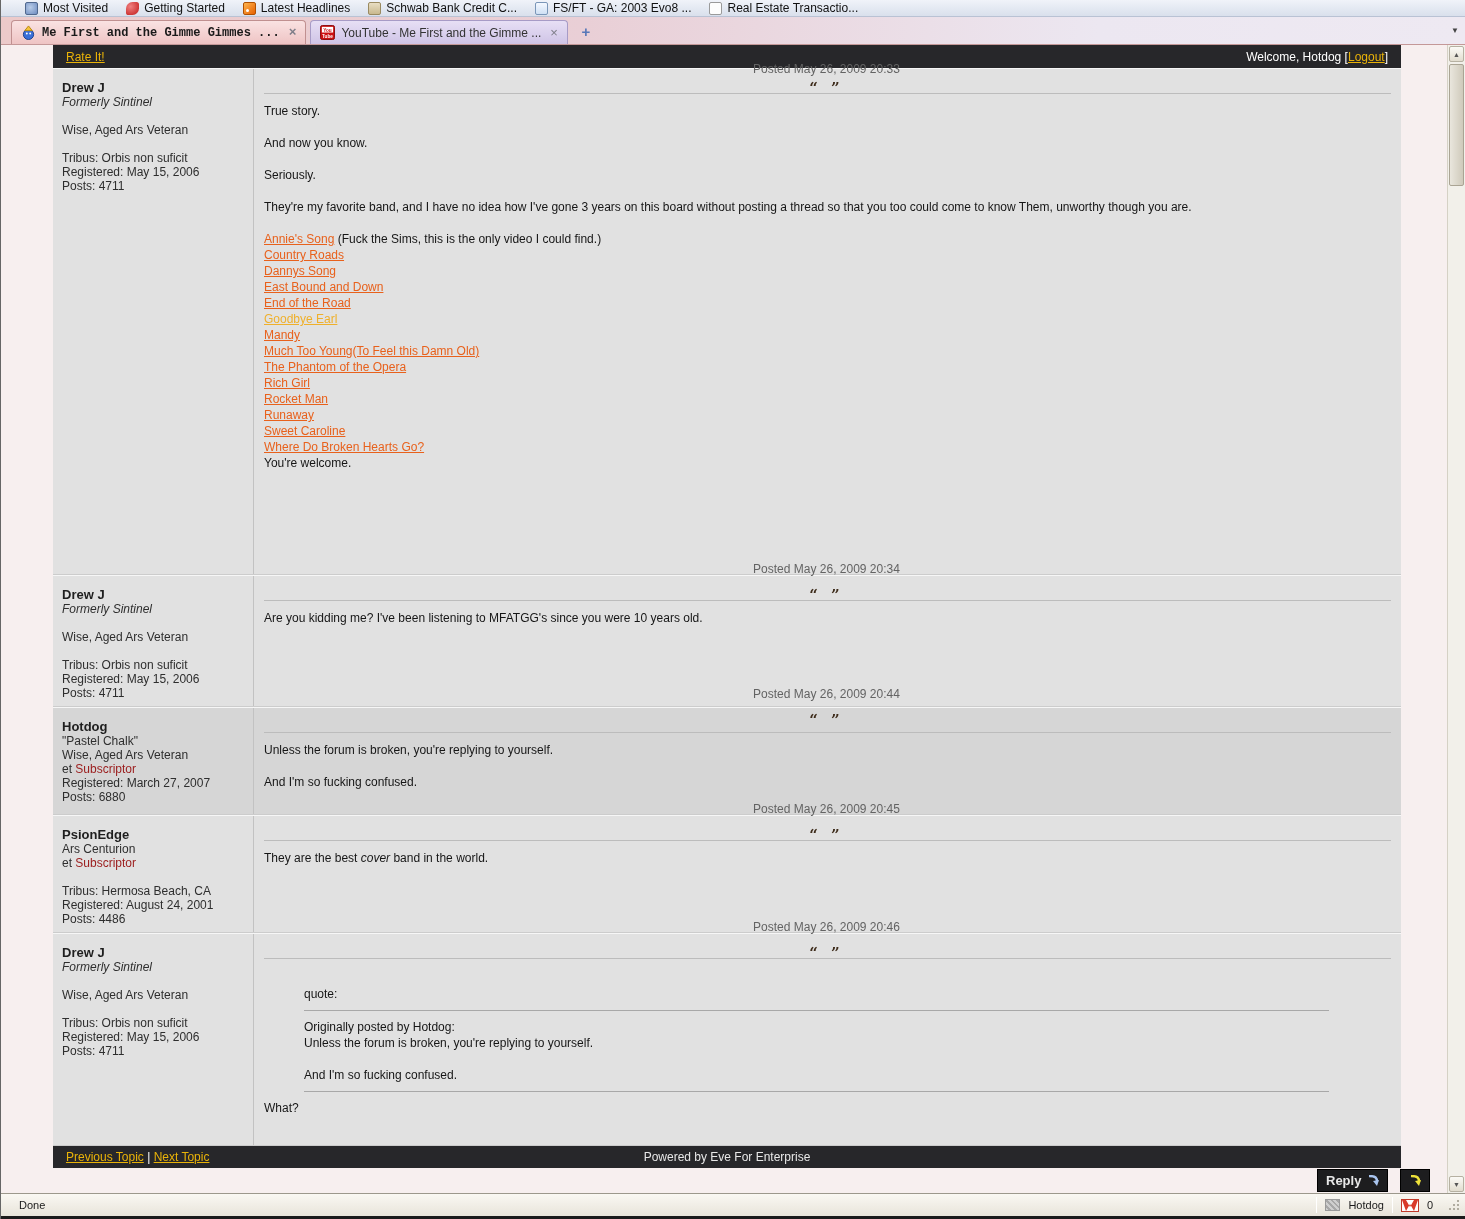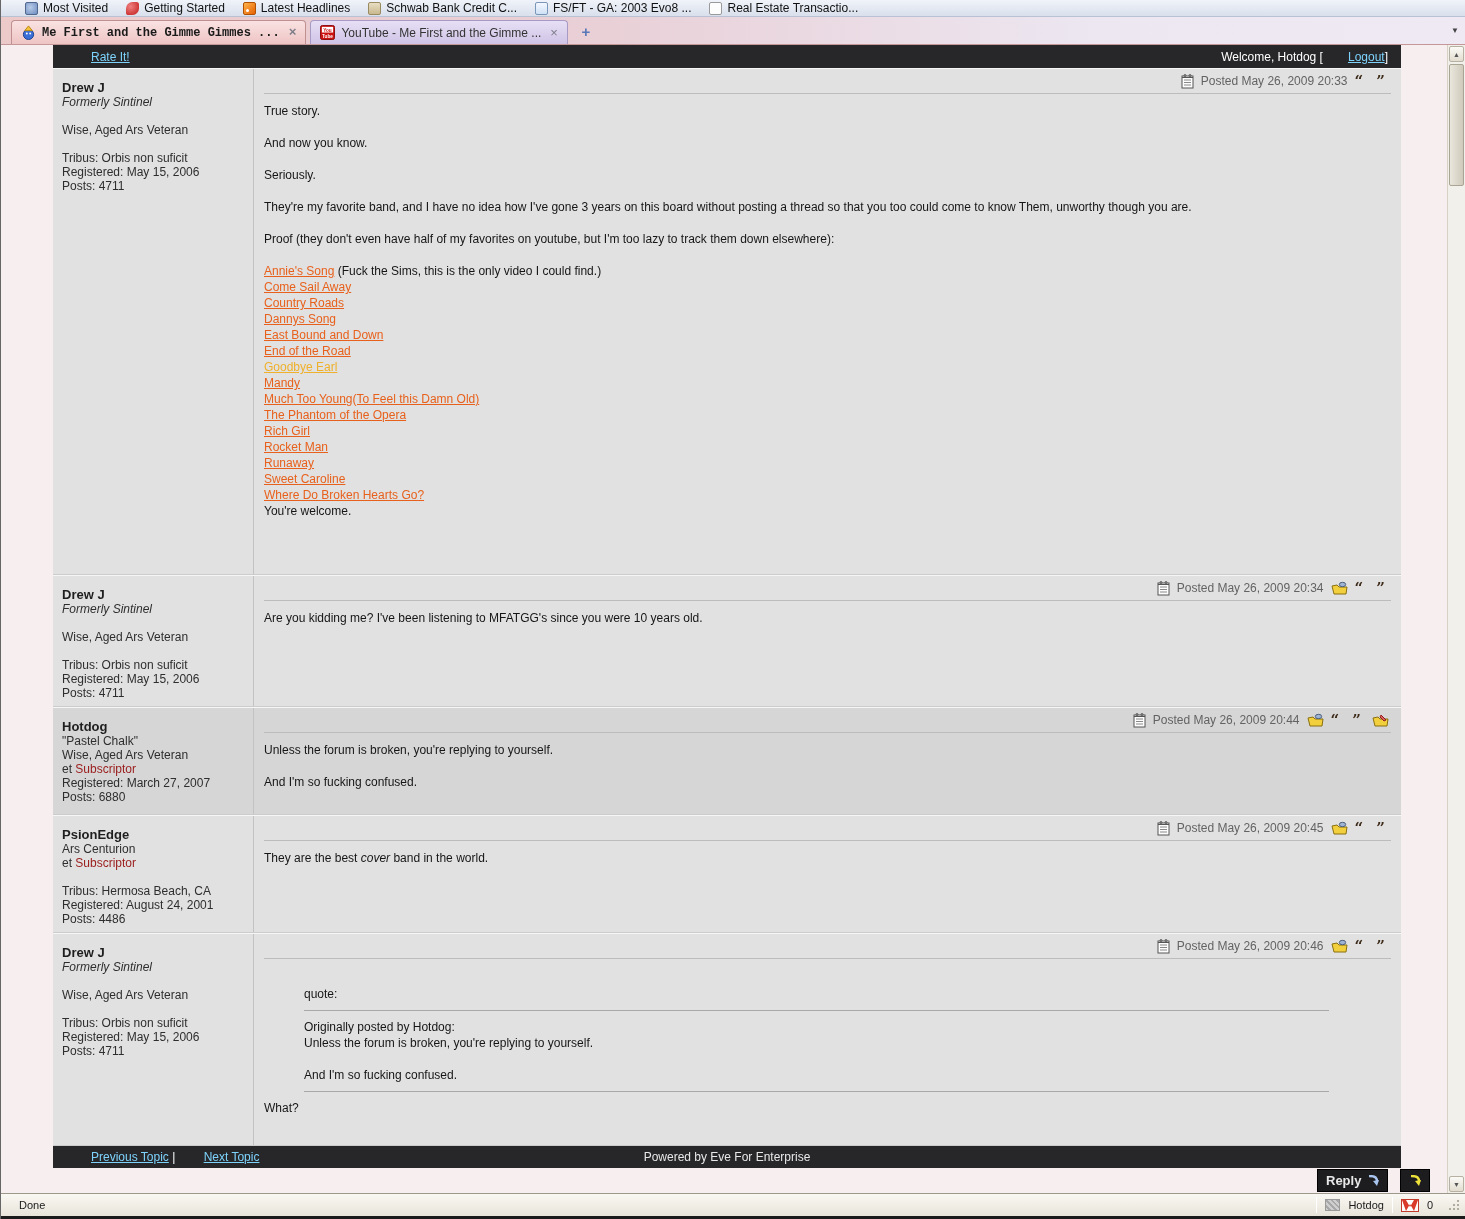--- a/index.html
+++ b/index.html
@@ -45,34 +45,34 @@
   .sb-btn { position: absolute; left: 1px; right: 1px; height: 16px; background: linear-gradient(#fbfaf6,#e2ddcf);
     border: 1px solid #b6b1a2; border-radius: 2px; font-size: 7px; color: #555; text-align: center; line-height: 15px; cursor: pointer; }
   .sb-up { top: 1px; } .sb-down { bottom: 1px; }
   .sb-thumb { position: absolute; left: 1px; right: 1px; top: 19px; height: 122px;
     background: linear-gradient(90deg,#e9e6dd,#cfcabb); border: 1px solid #aaa494; border-radius: 2px; cursor: grab; }
 
   
   .forum { position: absolute; left: 52px; top: 0; width: 1348px; }
   .forum-header { height: 23px; background: #27272a; color: #fff; font-size: 12px;
     display: flex; align-items: center; justify-content: space-between; padding: 0 13px; }
-  .forum-header a, .forum-footer a { color: #7dd3fc; text-decoration: underline; cursor: pointer; margin-left: 25px; }
+  .forum-header a, .forum-footer a { color: #eab308; text-decoration: underline; cursor: pointer; }
 
   .post { display: flex; background: #e1e1e1; border-top: 1px solid #f6f6f6; border-bottom: 1px solid #cycyc; border-bottom: 1px solid #cccccc; }
   .post.own { background: #d6d6d6; }
   .user-col { width: 201px; flex: none; padding: 11px 6px 6px 9px; border-right: 1px solid #c2c2c2; font-size: 12px; color: #2e2e2e; }
   .author { font-weight: bold; font-size: 13px; color: #1e1e1e; line-height: 15px; }
   .u-line { line-height: 14px; }
   .u-italic { font-style: italic; }
   .u-gap { height: 14px; }
   .subscriptor { color: #9b1c1c; }
 
   .content-col { flex: 1; padding: 0 10px; font-size: 12px; color: #161616; min-width: 0; }
   .post-head { height: 25px; display: flex; align-items: center; justify-content: flex-end; gap: 7px;
-    border-bottom: 1px solid #bcbcbc; color: #636363; padding-right: 2px; }
+    border-bottom: 1px solid #bcbcbc; color: #636363; padding-right: 2px; flex-direction: column; }
   .post-head .date { color: #636363; }
   .quote-glyphs { font-family: "DejaVu Serif", serif; font-weight: bold; font-size: 15px; color: #3d2b1a; letter-spacing: 4px; cursor: pointer; line-height: 10px; }
   .head-ico { cursor: pointer; display: inline-flex; }
   .post-body { padding: 9px 2px 8px 0; line-height: 16px; }
   .post-body p { margin: 0 0 16px; }
   .links-block { line-height: 16px; margin-bottom: 0; }
   .song-link { color: #e8611c; text-decoration: underline; cursor: pointer; }
   .song-link.visited { color: #efb02b; }
   .closing { margin-top: 32px; }
 
@@ -202,24 +202,22 @@
                 <circle cx="9" cy="1.5" r="1" fill="none" stroke="#555"></circle>
             </svg>
             <span class="date">Posted May 26, 2009 20:33</span>
             <span class="quote-glyphs">“ ”</span>
           </div>
           <div class="post-body">
             <p>True story.</p>
             <p>And now you know.</p>
             <p>Seriously.</p>
             <p>They're my favorite band, and I have no idea how I've gone 3 years on this board without posting a thread so that you too could come to know Them, unworthy though you are.</p>
-            <p>Proof (they don't even have half of my favorites on youtube, but I'm too lazy to track them down elsewhere):</p>
             <div class="links-block">
               <div><a class="song-link">Annie's Song</a><span> (Fuck the Sims, this is the only video I could find.)</span></div>
-              <div><a class="song-link">Come Sail Away</a></div>
               <div><a class="song-link">Country Roads</a></div>
               <div><a class="song-link">Dannys Song</a></div>
               <div><a class="song-link">East Bound and Down</a></div>
               <div><a class="song-link">End of the Road</a></div>
               <div><a class="song-link visited">Goodbye Earl</a></div>
               <div><a class="song-link">Mandy</a></div>
               <div><a class="song-link">Much Too Young(To Feel this Damn Old)</a></div>
               <div><a class="song-link">The Phantom of the Opera</a></div>
               <div><a class="song-link">Rich Girl</a></div>
               <div><a class="song-link">Rocket Man</a></div>

